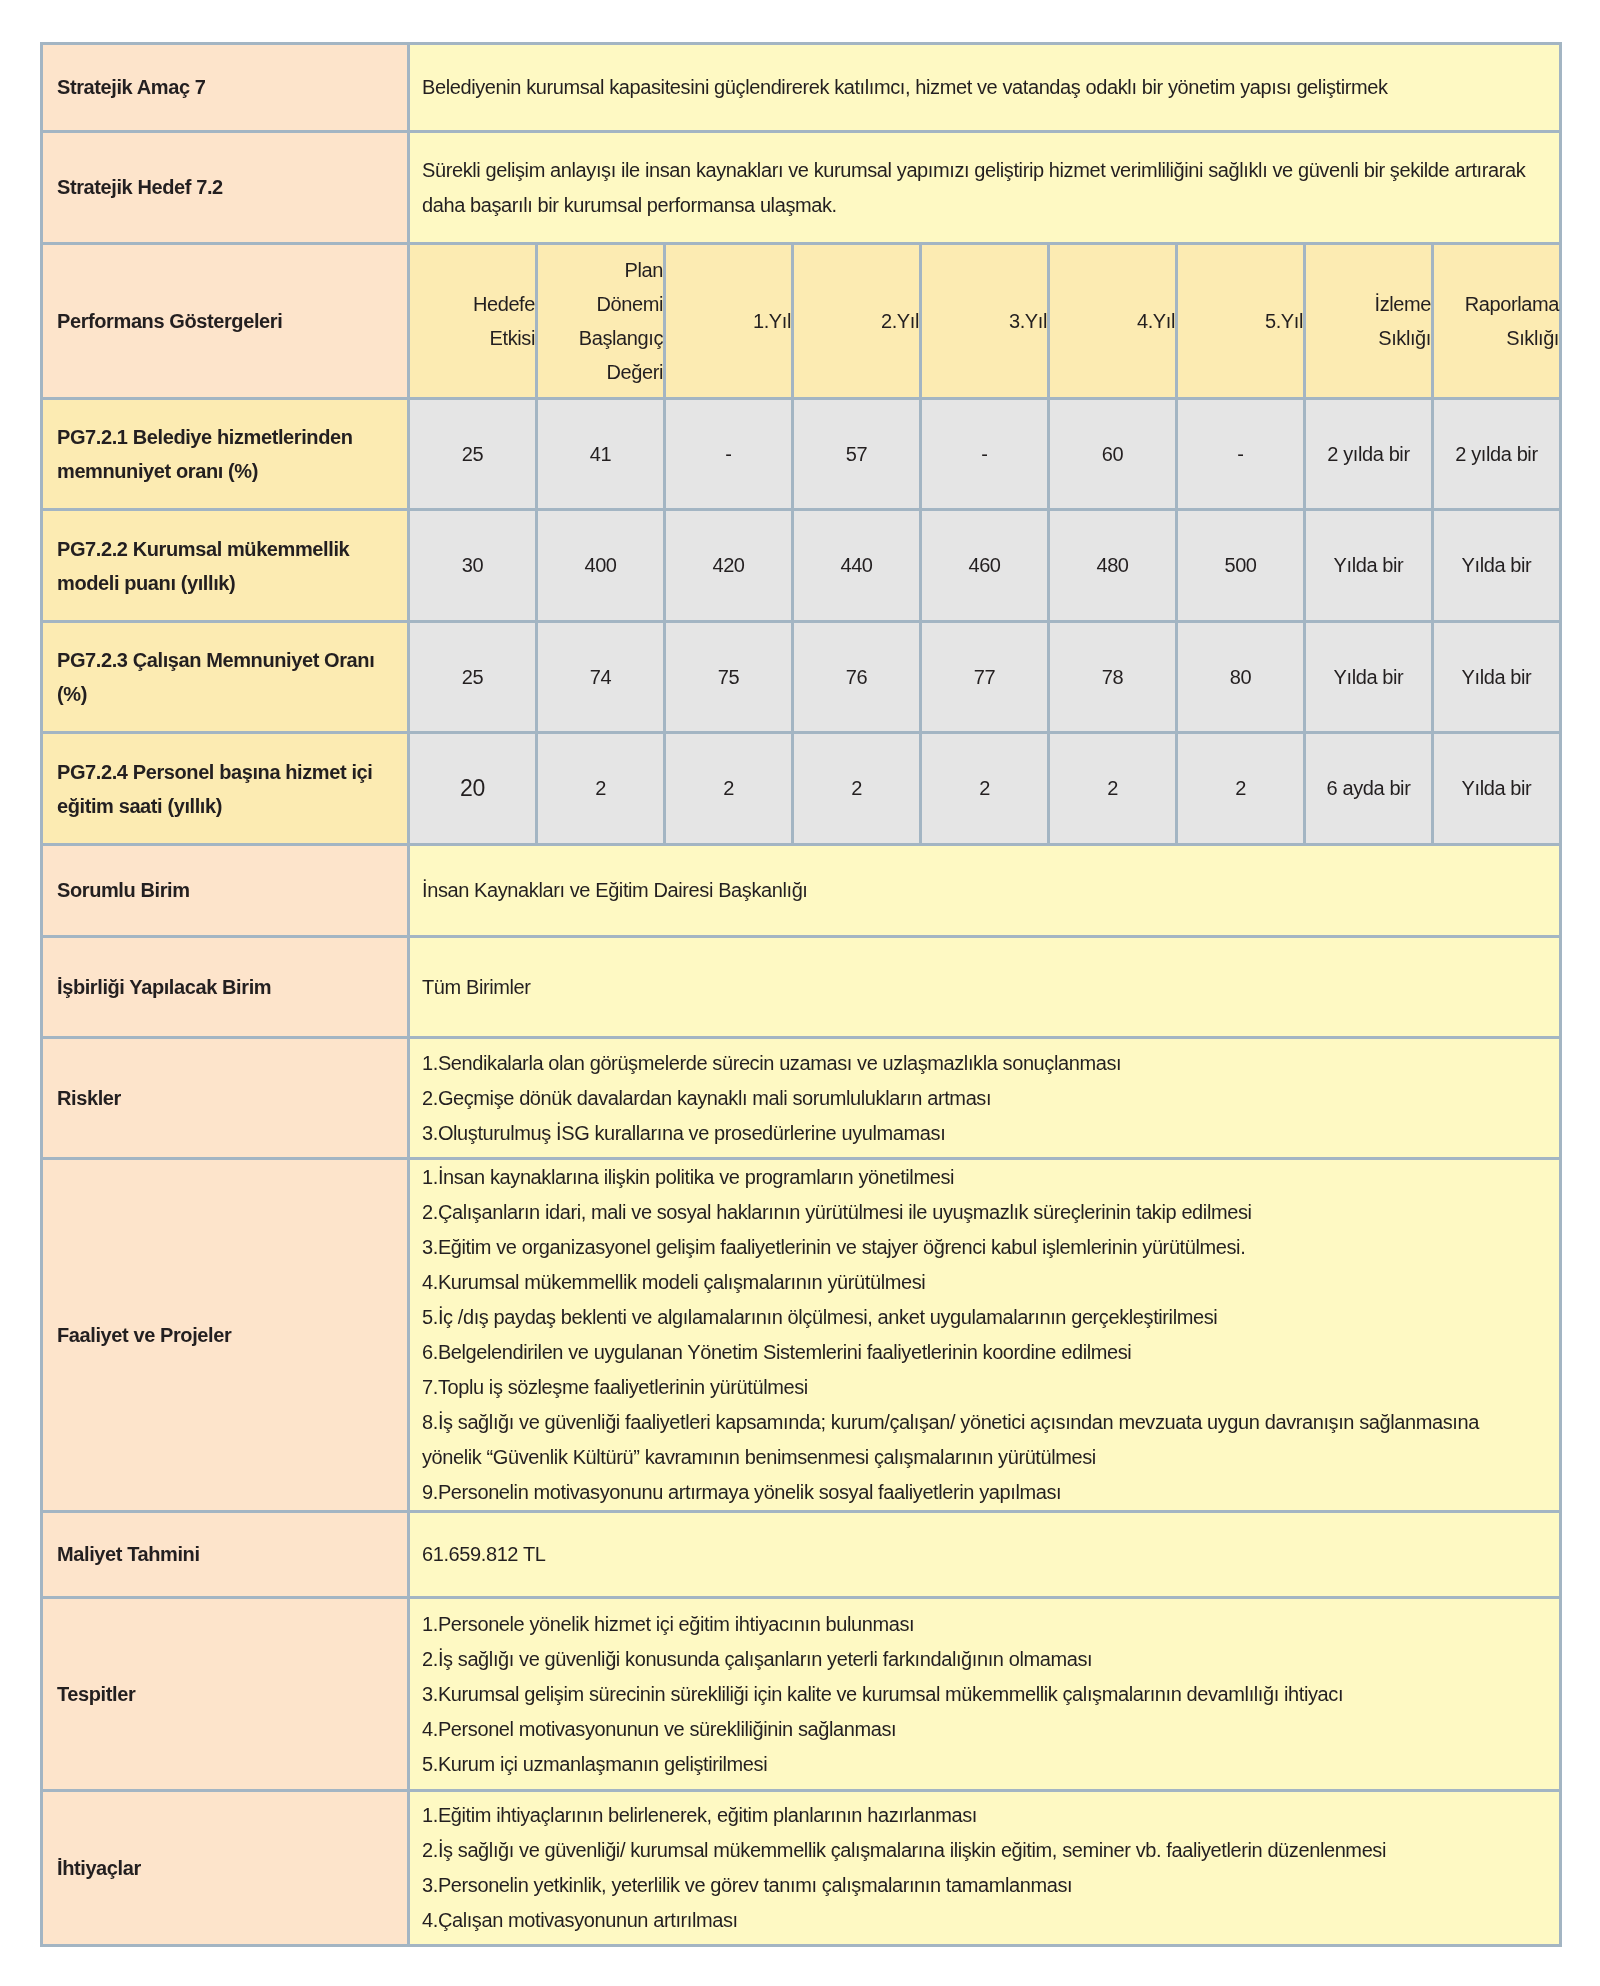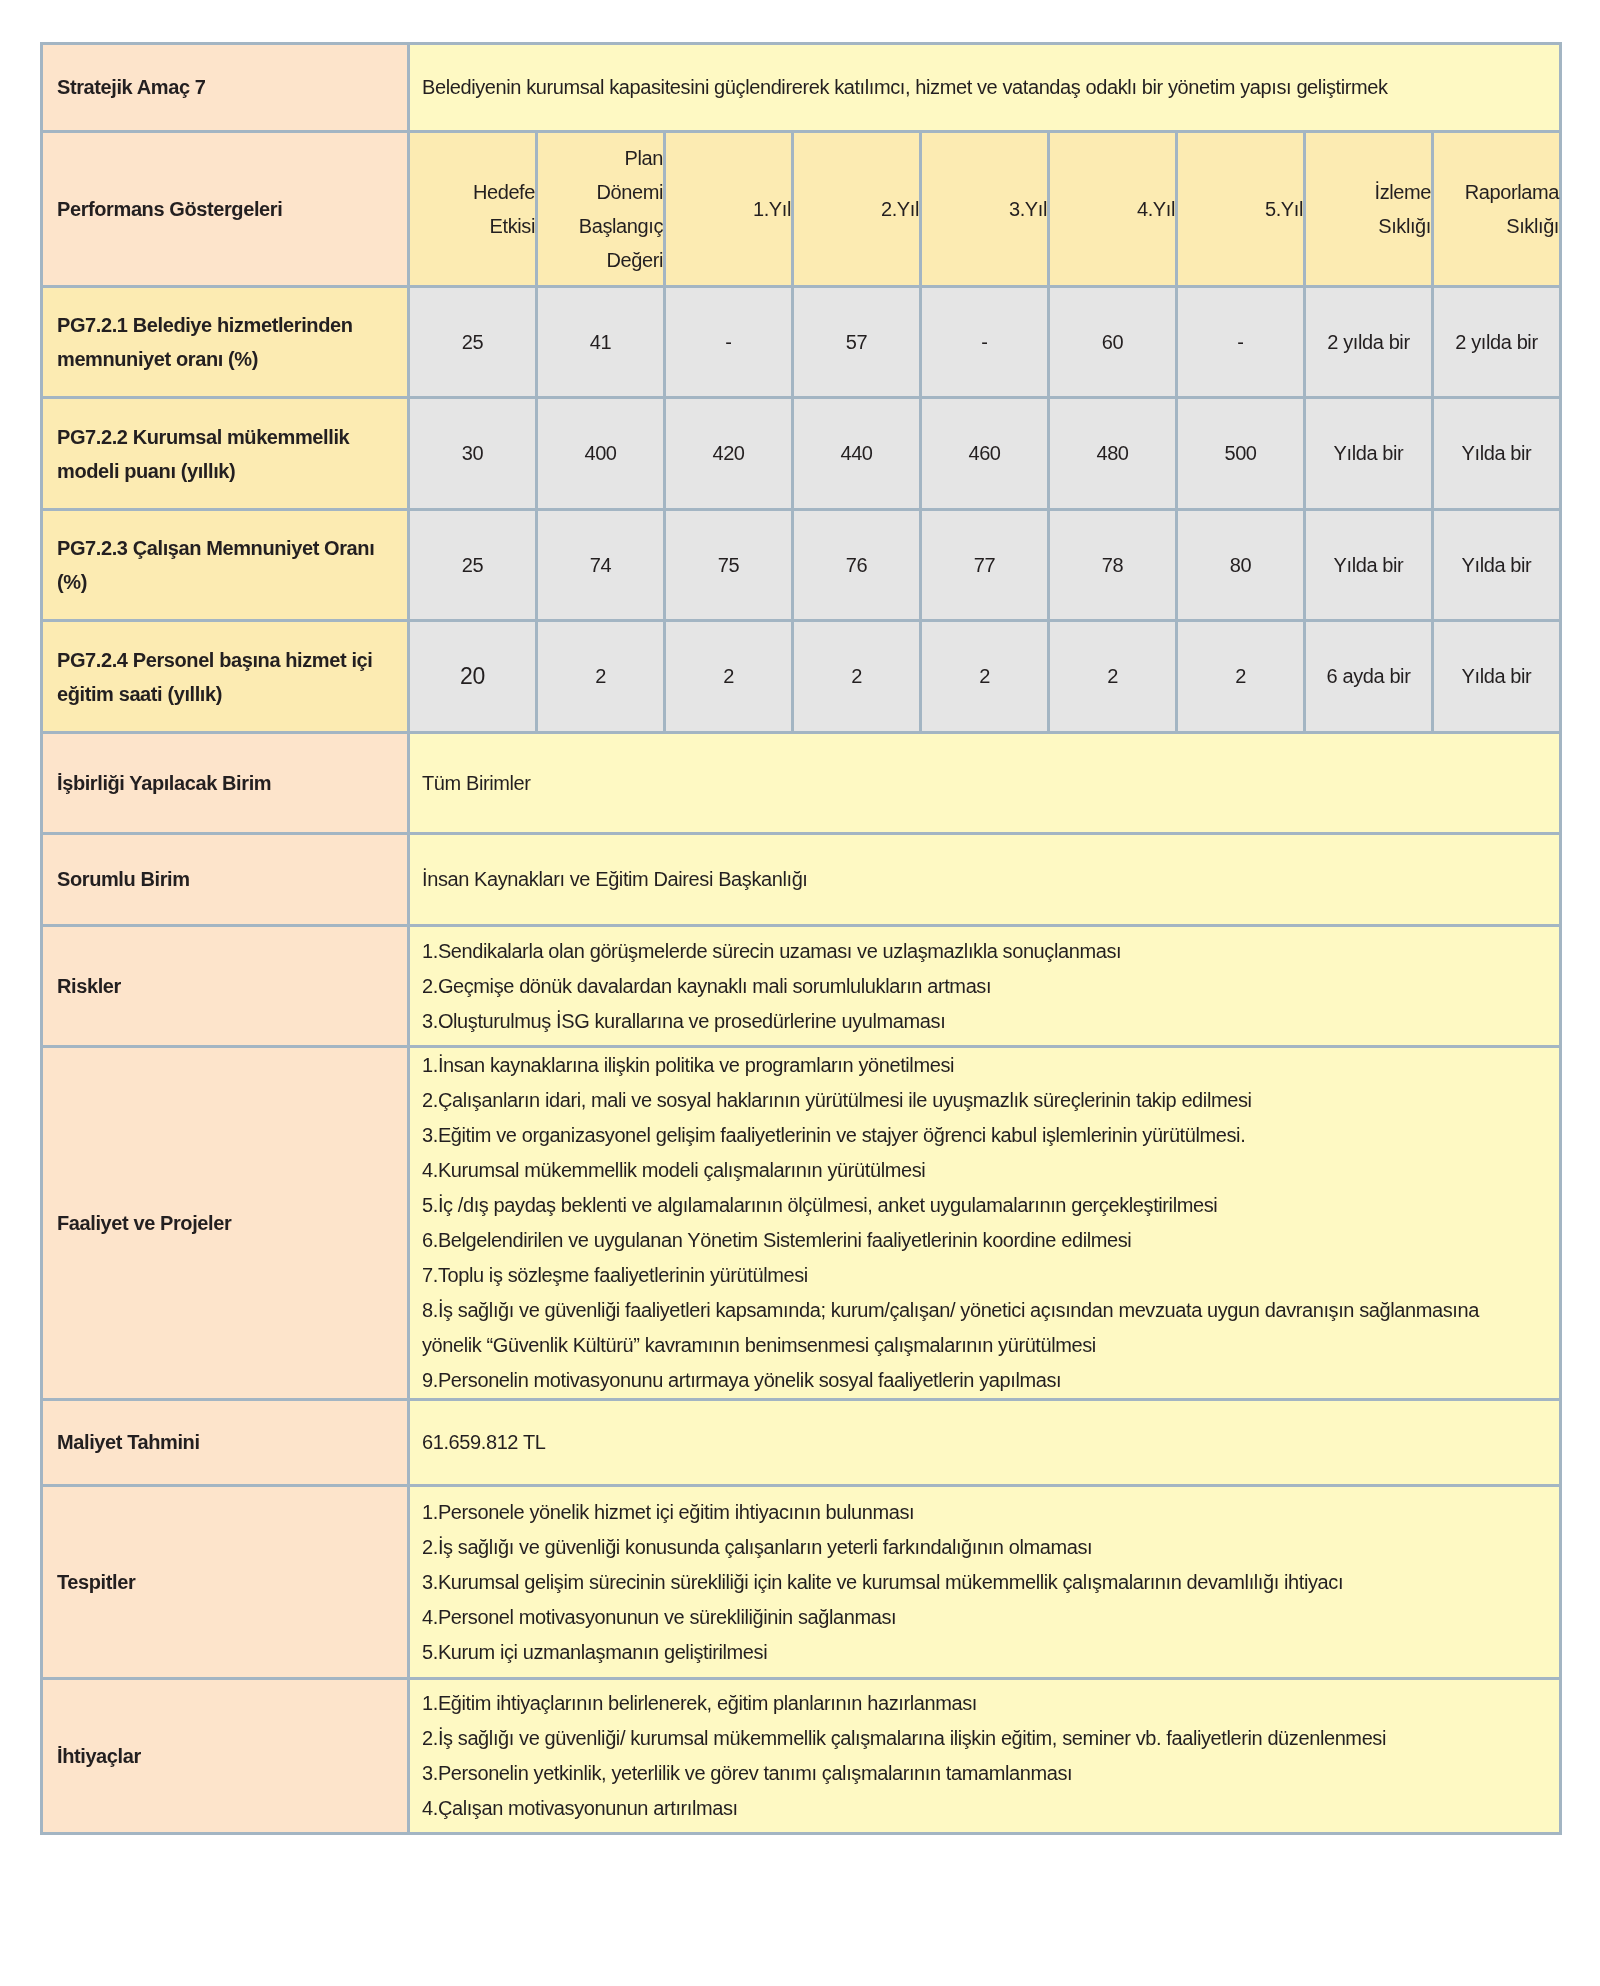--- a/index.html
+++ b/index.html
@@ -29,20 +29,24 @@
       <col style="width:128px">
       <col style="width:128px">
   </colgroup>
 
   <tbody>
       <tr style="height:88px">
     <td class="lab">Stratejik Amaç 7</td>
     <td class="txt" colspan="9">Belediyenin kurumsal kapasitesini güçlendirerek katılımcı, hizmet ve vatandaş odaklı bir yönetim yapısı geliştirmek</td>
   </tr>
 
+  <tr style="height:112px">
+    <td class="lab" style="padding-left:18px">Stratejik Hedef 7.2</td>
+    <td class="txt" colspan="9">Sürekli gelişim anlayışı ile insan kaynakları ve kurumsal yapımızı geliştirip hizmet verimliliğini sağlıklı ve güvenli bir şekilde artırarak daha başarılı bir kurumsal performansa ulaşmak.</td>
+  </tr>
 
   <tr style="height:155px">
     <td class="lab">Performans Göstergeleri</td>
     <td class="hd">
           <div>Hedefe</div>
           <div>Etkisi</div>
         </td>
     <td class="hd">
           <div>Plan</div>
           <div>Dönemi</div>
@@ -106,28 +110,28 @@
     <td class="val">2</td>
     <td class="val">2</td>
     <td class="val">2</td>
     <td class="val">2</td>
     <td class="val">2</td>
     <td class="val">2</td>
     <td class="val">6 ayda bir</td>
     <td class="val">Yılda bir</td>
   </tr>
 
+  <tr style="height:92px">
+    <td class="lab">Sorumlu Birim</td>
+    <td class="txt" colspan="9">İnsan Kaynakları ve Eğitim Dairesi Başkanlığı</td>
+  </tr>
+
   <tr style="height:101px">
     <td class="lab">İşbirliği Yapılacak Birim</td>
     <td class="txt" colspan="9">Tüm Birimler</td>
-  </tr>
-
-  <tr style="height:92px">
-    <td class="lab">Sorumlu Birim</td>
-    <td class="txt" colspan="9">İnsan Kaynakları ve Eğitim Dairesi Başkanlığı</td>
   </tr>
 
   <tr style="height:121px">
     <td class="lab">Riskler</td>
     <td class="txt list" colspan="9">
       <div>1.Sendikalarla olan görüşmelerde sürecin uzaması ve uzlaşmazlıkla sonuçlanması</div>
       <div>2.Geçmişe dönük davalardan kaynaklı mali sorumlulukların artması</div>
       <div>3.Oluşturulmuş İSG kurallarına ve prosedürlerine uyulmaması</div>
     </td>
   </tr>

